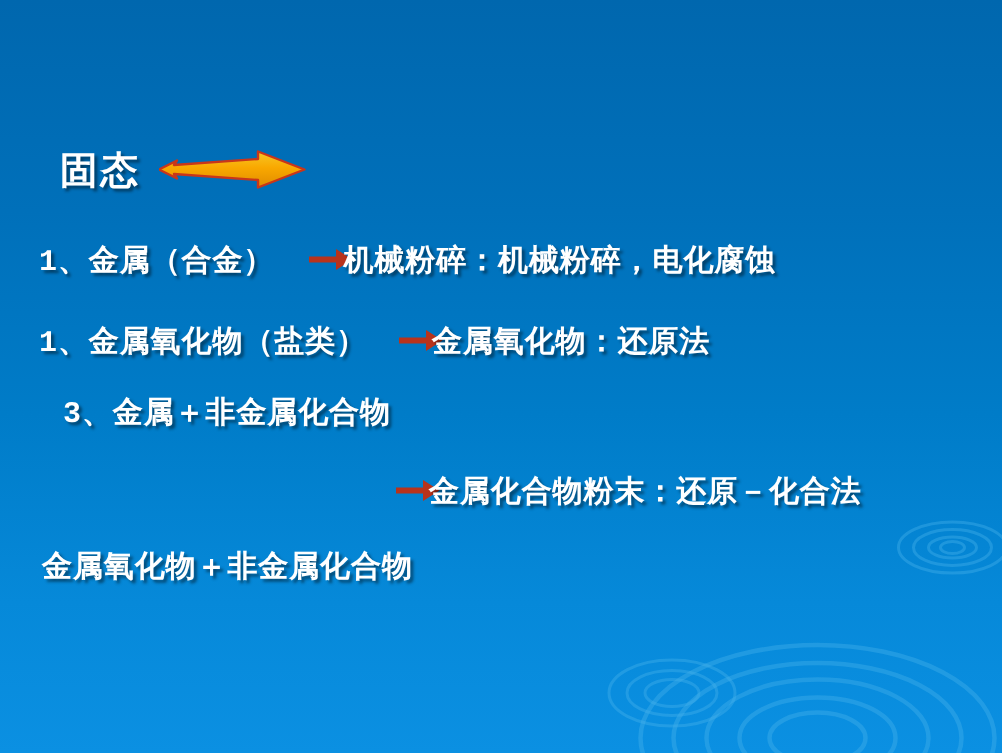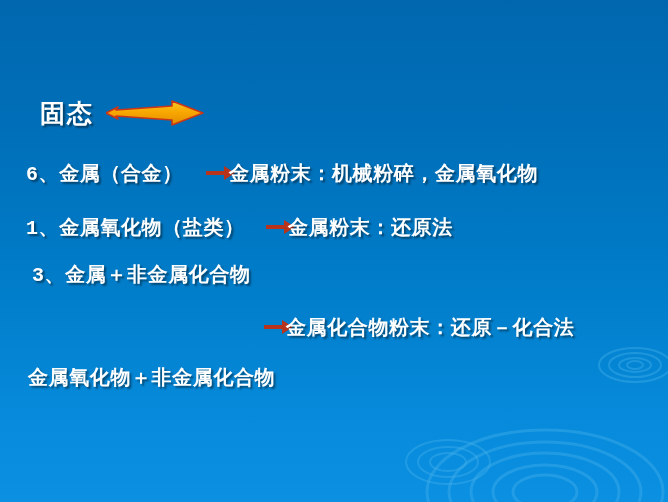--- a/index.html
+++ b/index.html
@@ -40,21 +40,21 @@
     letter-spacing: 2px;
   }
 
   .body-line {
     font-size: 20px;
     letter-spacing: 0.6px;
   }
 
   #line1 { left: 26px; top: 160px; }
   #line2 { left: 26px; top: 214px; }
-  #line3 { left: 32px; top: 261px; }
+  #line3 { left: 42px; top: 261px; }
   #line4 { left: 286px; top: 314px; }
   #line5 { left: 28px; top: 364px; }
 
   
   .gold-arrow {
     position: absolute;
     left: 106px;
     top: 100px;
     width: 98px;
     height: 26px;
@@ -103,31 +103,31 @@
         <stop offset="0%" stop-color="#f7c725"></stop>
         <stop offset="45%" stop-color="#f9a800"></stop>
         <stop offset="100%" stop-color="#e08c00"></stop>
       </linearGradient>
     </defs>
 
     <path d="M0,13 L12,7 L10,10 L66,6 L66,1 L97,13 L66,25 L66,20 L10,16 L12,19 Z" fill="url(#goldGrad)" stroke="#c8361a" stroke-width="1.6" stroke-linejoin="round"></path>
   </svg>
 
 
-  <div class="line body-line" id="line1">6、金属（合金）</div>
+  <div class="line body-line" id="line1">1、金属（合金）</div>
   <svg class="red-arrow" id="arrow1" viewBox="0 0 30 16" preserveAspectRatio="none" aria-hidden="true">
     <path d="M0,6 L18,6 L18,1 L29,8 L18,15 L18,10 L0,10 Z" fill="#b8331c"></path>
   </svg>
-  <div class="line body-line" style="left:229px; top:160px;">金属粉末：机械粉碎，金属氧化物</div>
+  <div class="line body-line" style="left:229px; top:160px;">机械粉碎：机械粉碎，电化腐蚀</div>
 
   <div class="line body-line" id="line2">1、金属氧化物（盐类）</div>
   <svg class="red-arrow" id="arrow2" viewBox="0 0 30 16" preserveAspectRatio="none" aria-hidden="true">
     <path d="M0,6 L18,6 L18,1 L29,8 L18,15 L18,10 L0,10 Z" fill="#b8331c"></path>
   </svg>
-  <div class="line body-line" style="left:288px; top:214px;">金属粉末：还原法</div>
+  <div class="line body-line" style="left:288px; top:214px;">金属氧化物：还原法</div>
 
   <div class="line body-line" id="line3">3、金属＋非金属化合物</div>
 
   <svg class="red-arrow" id="arrow3" viewBox="0 0 30 16" preserveAspectRatio="none" aria-hidden="true">
     <path d="M0,6 L18,6 L18,1 L29,8 L18,15 L18,10 L0,10 Z" fill="#b8331c"></path>
   </svg>
   <div class="line body-line" id="line5">金属氧化物＋非金属化合物</div>
 
   <div class="line body-line" id="line4">金属化合物粉末：还原－化合法</div>
 

